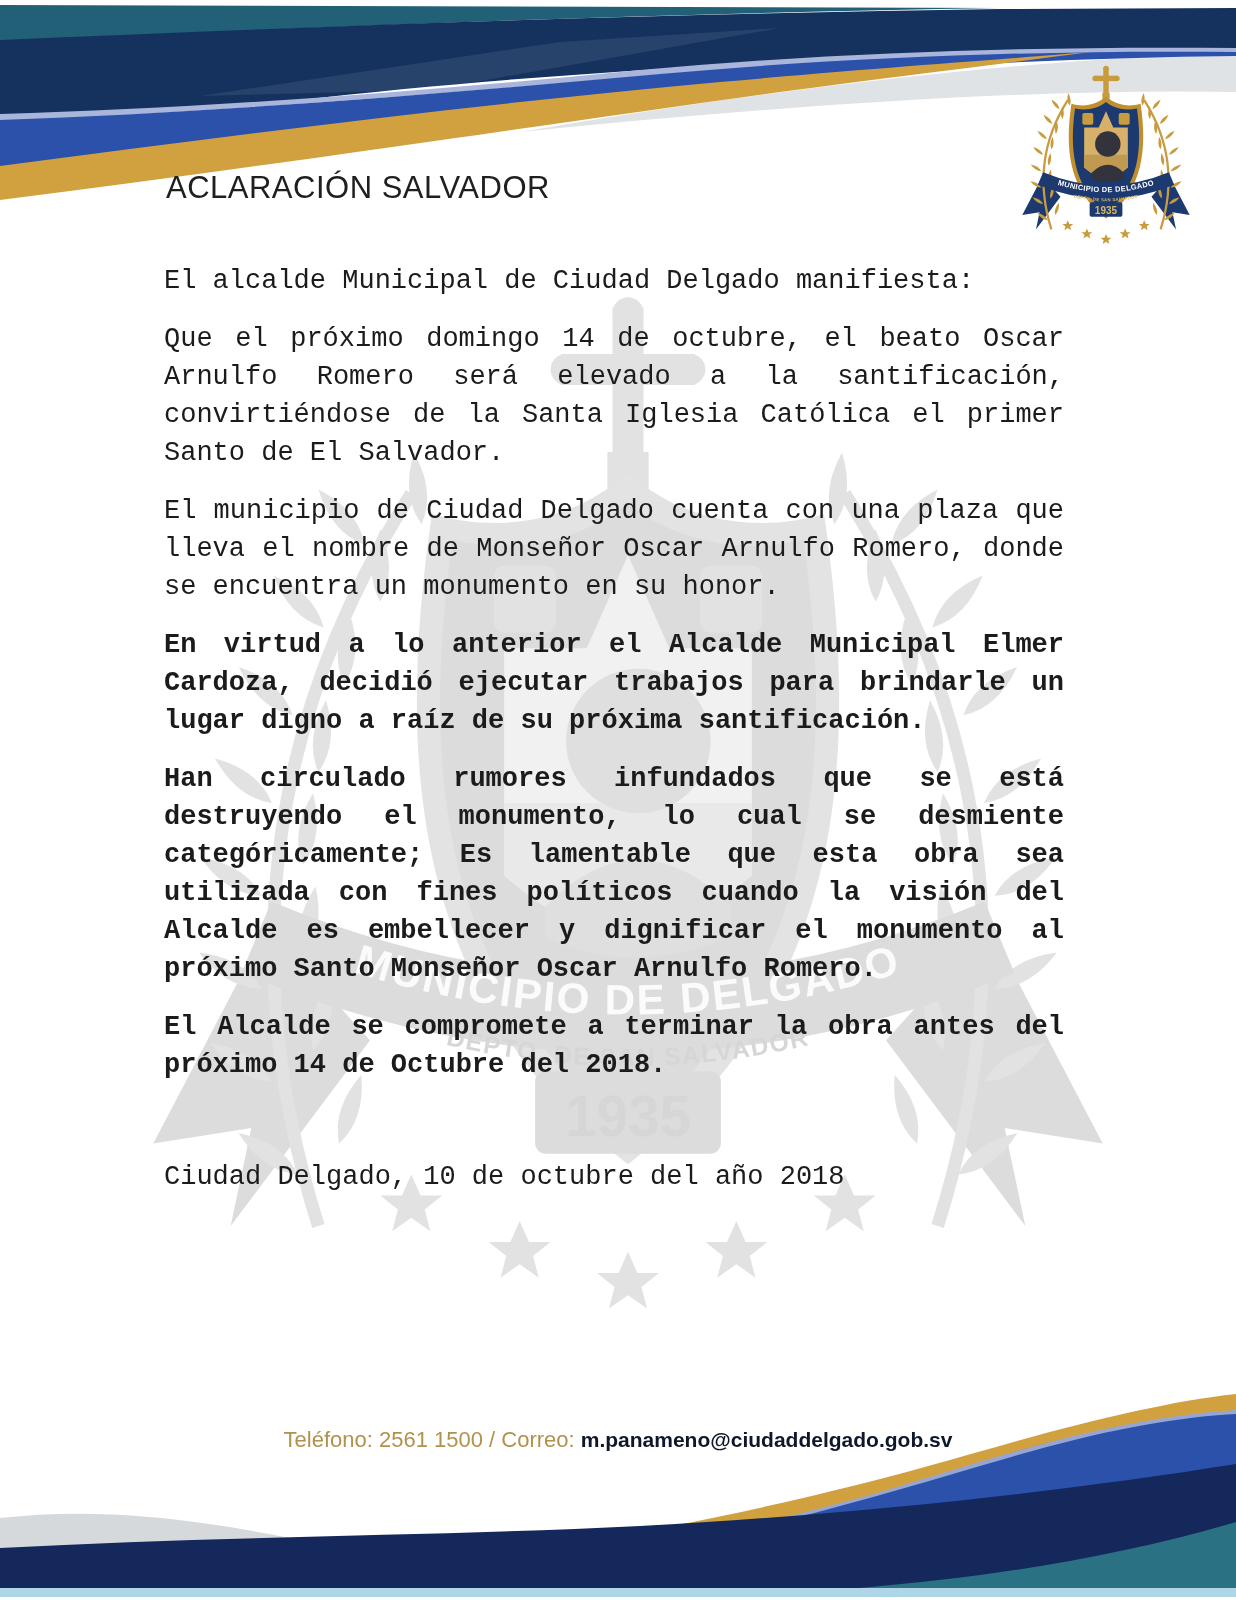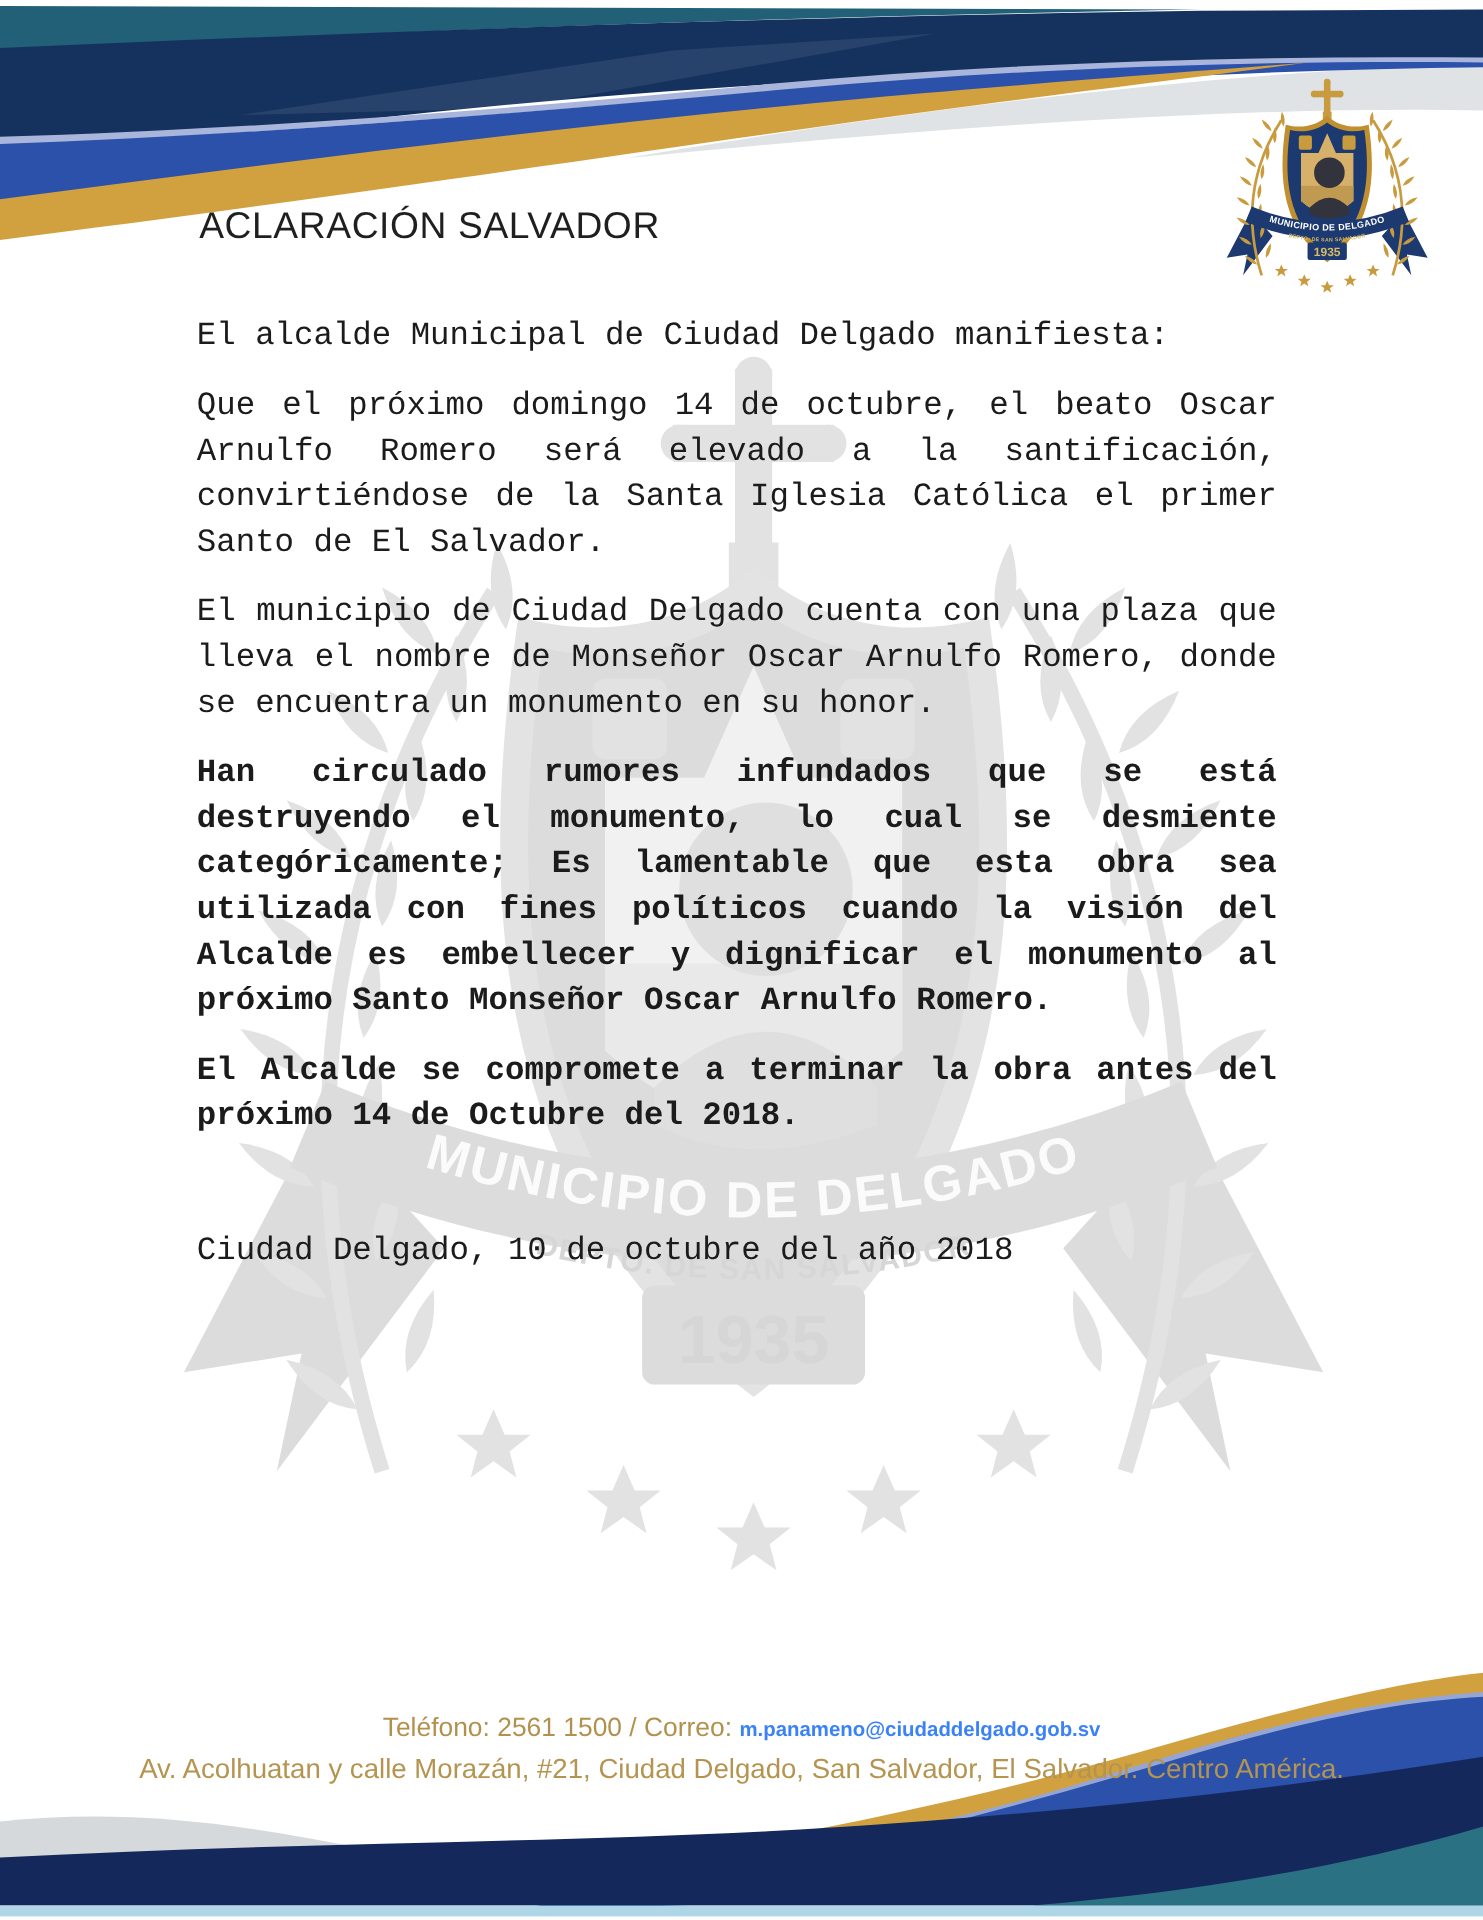--- a/index.html
+++ b/index.html
@@ -45,21 +45,21 @@
   .dateline{
     margin-top:74px !important;text-align:right;font-weight:400;
   }
 
   
   .footer-contact{
     position:absolute;left:0;top:1424px;width:1236px;z-index:2;text-align:center;
     color:#b2914d;
   }
   .footer-contact .line1{font-size:22px;line-height:32px;}
-  .footer-contact .line1 .email{font-weight:700;font-size:17px;color:#3b82f6;}
+  .footer-contact .line1 .email{font-weight:700;font-size:21px;color:#0f172a;}
   .footer-contact .line2{font-size:23px;line-height:32px;color:#b4944f;}
 </style>
 </head>
 <body>
 
 <svg width="0" height="0" style="position:absolute" aria-hidden="true">
   <defs>
     <path id="leaf" d="M0,0 Q3.4,-6 0,-14 Q-3.4,-6 0,0 Z"></path>
     <polygon id="star" points="0,-6 1.8,-1.9 6,-1.9 2.6,0.8 3.7,5 0,2.4 -3.7,5 -2.6,0.8 -6,-1.9 -1.8,-1.9"></polygon>
 
@@ -158,28 +158,28 @@
   <svg class="crest" viewBox="0 0 200 215">
     <use href="#crest-symbol"></use>
   </svg>
 
   <h1 class="title">ACLARACIÓN SALVADOR</h1>
 
   <div class="body-text">
     <p>El alcalde Municipal de Ciudad Delgado manifiesta:</p>
     <p>Que el próximo domingo 14 de octubre, el beato Oscar Arnulfo Romero será elevado a la santificación, convirtiéndose de la Santa Iglesia Católica el primer Santo de El Salvador.</p>
     <p>El municipio de Ciudad Delgado cuenta con una plaza que lleva el nombre de Monseñor Oscar Arnulfo Romero, donde se encuentra un monumento en su honor.</p>
+    <p class="b">En virtud a lo anterior el Alcalde Municipal Elmer Cardoza, decidió ejecutar trabajos para brindarle un lugar digno a raíz de su próxima santificación.</p>
     <p class="b">Han circulado rumores infundados que se está destruyendo el monumento, lo cual se desmiente categóricamente; Es lamentable que esta obra sea utilizada con fines políticos cuando la visión del Alcalde es embellecer y dignificar el monumento al próximo Santo Monseñor Oscar Arnulfo Romero.</p>
     <p class="b">El Alcalde se compromete a terminar la obra antes del próximo 14 de Octubre del 2018.</p>
     <p class="dateline">Ciudad Delgado, 10 de octubre del año 2018</p>
   </div>
 
   <div class="footer-contact">
     <div class="line1"><span>Teléfono: 2561 1500 / Correo: </span><span class="email">m.panameno@ciudaddelgado.gob.sv</span></div>
-    <div class="line2">Av. Acolhuatan y calle Morazán, #21, Ciudad Delgado,  San Salvador, El Salvador. Centro América.</div>
   </div>
 
   <svg class="footer-wave" viewBox="0 0 1236 220" preserveAspectRatio="none">
     <path d="M0,138 C90,128 180,136 290,158 C190,172 80,174 0,170 Z" fill="#d6d9db"></path>
     <path d="M430,212 C640,168 840,120 1000,72 C1090,45 1180,30 1236,26 L1236,150 C960,190 700,205 430,212 Z" fill="#2b51ab"></path>
     <path d="M500,196 C720,150 930,95 1100,48 C1150,34 1200,26 1236,24 L1236,34 C1160,38 1080,56 980,86 C820,134 660,176 500,196 Z" fill="#a9b5db" opacity="0.85"></path>
     <path d="M330,190 C560,176 780,128 950,80 C1060,48 1160,22 1236,14 L1236,30 C1140,36 1040,62 920,100 C760,150 560,188 400,194 C370,194 345,193 330,190 Z" fill="#d2a13f"></path>
     <path d="M0,168 C220,156 440,156 640,146 C860,134 1060,112 1236,84 L1236,208 L0,208 Z" fill="#14285c"></path>
     <path d="M860,208 C1000,196 1120,176 1236,142 L1236,208 Z" fill="#2a7183"></path>
     <rect x="0" y="208" width="1236" height="9" fill="#aed6e6"></rect>

